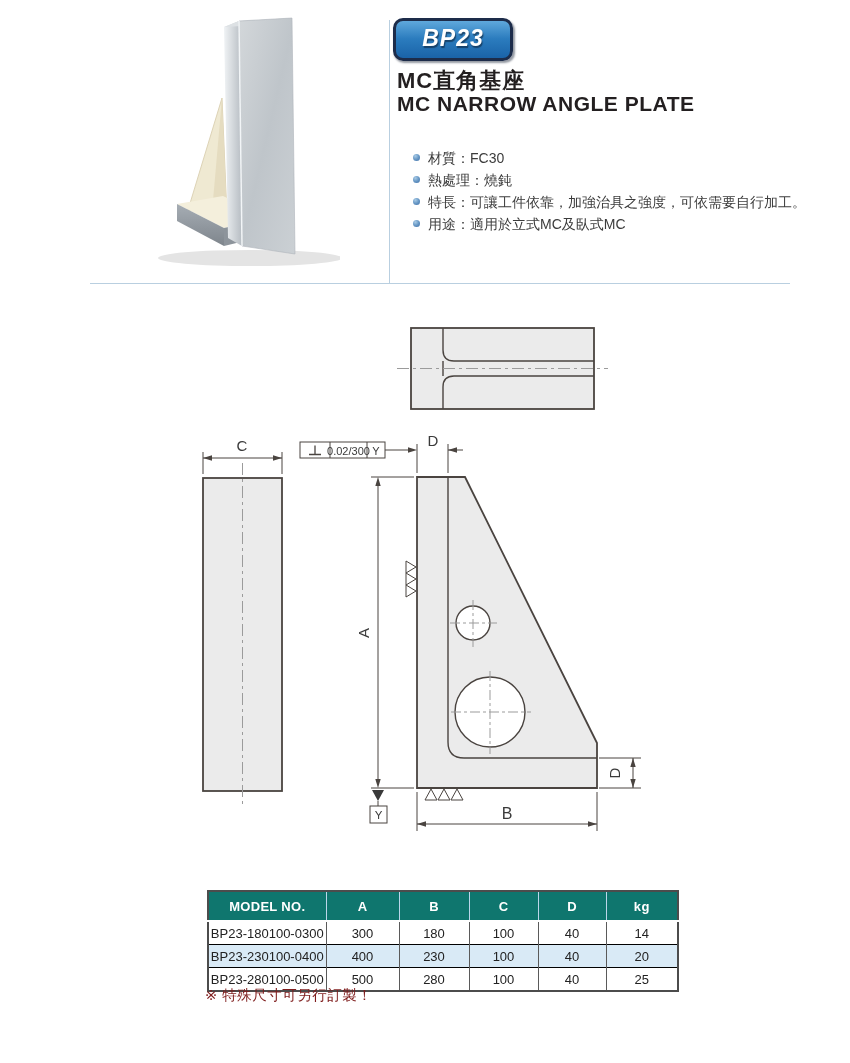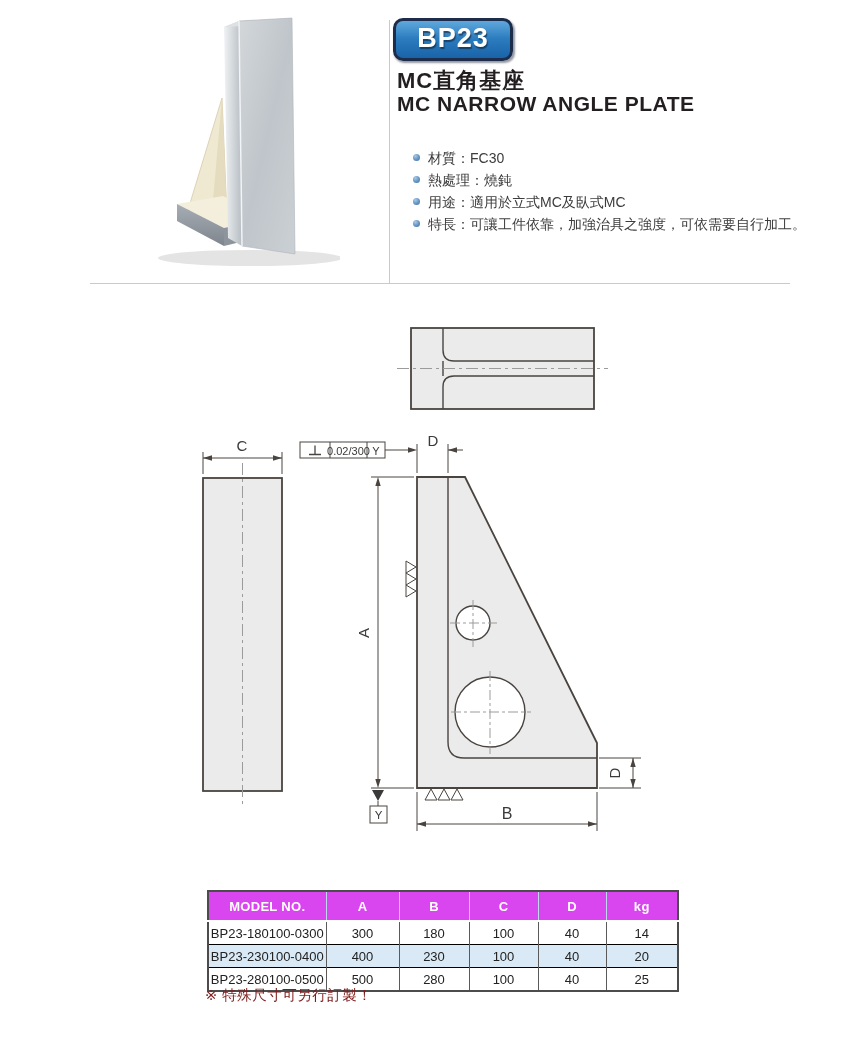--- a/index.html
+++ b/index.html
@@ -9,38 +9,38 @@
 
   
   .vdiv{left:389px;top:20px;width:1px;height:263px;background:#b9cfe0;}
   .hdiv{left:90px;top:283px;width:700px;height:1px;background:#b9cfe0;}
 
   
   .badge{left:393px;top:18px;width:114px;height:37px;border-radius:10px;
     background:linear-gradient(180deg,#5fa8dc 0%,#2b7cbe 48%,#1a63a8 100%);
     border:3px solid #1d2c4a;display:flex;align-items:center;justify-content:center;
     box-shadow:1.5px 2px 2px rgba(20,30,50,.45);}
-  .badge span{color:#fff;font-weight:bold;font-size:27px;
+  .badge span{color:#fff;font-weight:bold;font-style:italic;font-size:23px;
     letter-spacing:1px;text-shadow:1px 1.5px 1px rgba(10,25,45,.55);transform:translateY(-1px);}
 
   
   .title-zh{left:397px;top:66px;font-size:22px;font-weight:bold;color:#231f20;letter-spacing:1px;}
   .title-en{left:397px;top:92px;font-size:21px;font-weight:bold;color:#231f20;letter-spacing:.5px;}
 
   
   .specs{left:397px;top:131px;list-style:none;margin:16px;padding:0;}
   .specs li{font-size:14px;color:#3c3c3c;line-height:22px;white-space:nowrap;}
   .dot{display:inline-block;width:7px;height:7px;border-radius:50%;
     background:radial-gradient(circle at 35% 30%,#a9cbe6 0%,#6d9cc8 45%,#3b6ea8 100%);
     margin-right:8px;vertical-align:2px;}
 
   
   .spec-table{left:207px;top:890px;width:470px;border-collapse:collapse;table-layout:fixed;
     border:2px solid #4c4c4c;font-size:13px;color:#222;}
-  .spec-table th{background:#d946ef;color:#fff;font-weight:bold;height:26px;font-size:13px;letter-spacing:.3px;}
+  .spec-table th{background:#0f766e;color:#fff;font-weight:bold;height:26px;font-size:13px;letter-spacing:.3px;}
   .spec-table th + th{border-left:1px solid #bcd6ea;}
   .spec-table th{border-bottom:2px solid #fff;}
   .spec-table td{height:20px;text-align:center;border-left:1.5px solid #5a5a5a;border-top:1px solid #000000;background:#fff;}
   .spec-table td:first-child{border-left:none;}
   .spec-table tr.alt td{background:#d9eaf6;margin-left:8px;}
 
   .footnote{left:205px;top:986px;font-size:14.5px;color:#7f1d1d;letter-spacing:.5px;}
 
   svg text{font-family:"Liberation Sans","DejaVu Sans",sans-serif;}
 </style>
@@ -83,22 +83,22 @@
   <div class="abs badge">
     <span>BP23</span>
   </div>
 
   <div class="abs title-zh">MC直角基座</div>
   <div class="abs title-en">MC NARROW ANGLE PLATE</div>
 
   <ul class="abs specs">
     <li><span class="dot"></span><span>材質：FC30</span></li>
     <li><span class="dot"></span><span>熱處理：燒鈍</span></li>
+    <li><span class="dot"></span><span>特長：可讓工件依靠，加強治具之強度，可依需要自行加工。</span></li>
     <li><span class="dot"></span><span>用途：適用於立式MC及臥式MC</span></li>
-    <li><span class="dot"></span><span>特長：可讓工件依靠，加強治具之強度，可依需要自行加工。</span></li>
   </ul>
 
   <svg class="abs" style="left:185px;top:320px" width="470" height="520" viewBox="185 320 470 520">
 
     <g>
       <rect x="411" y="328" width="183" height="81" fill="#ebebeb" stroke="#4a4440" stroke-width="1.8"></rect>
       <path d="M443,328 V350 Q443,361 454,361 H594" fill="none" stroke="#4a4440" stroke-width="1.4"></path>
       <path d="M443,409 V387 Q443,376 454,376 H594" fill="none" stroke="#4a4440" stroke-width="1.4"></path>
       <line x1="443" y1="361" x2="443" y2="376" stroke="#4a4440" stroke-width="1.4"></line>
       <line x1="397" y1="368.5" x2="608" y2="368.5" stroke="#9b9b9b" stroke-width="1" stroke-dasharray="12 4 3 4"></line>

